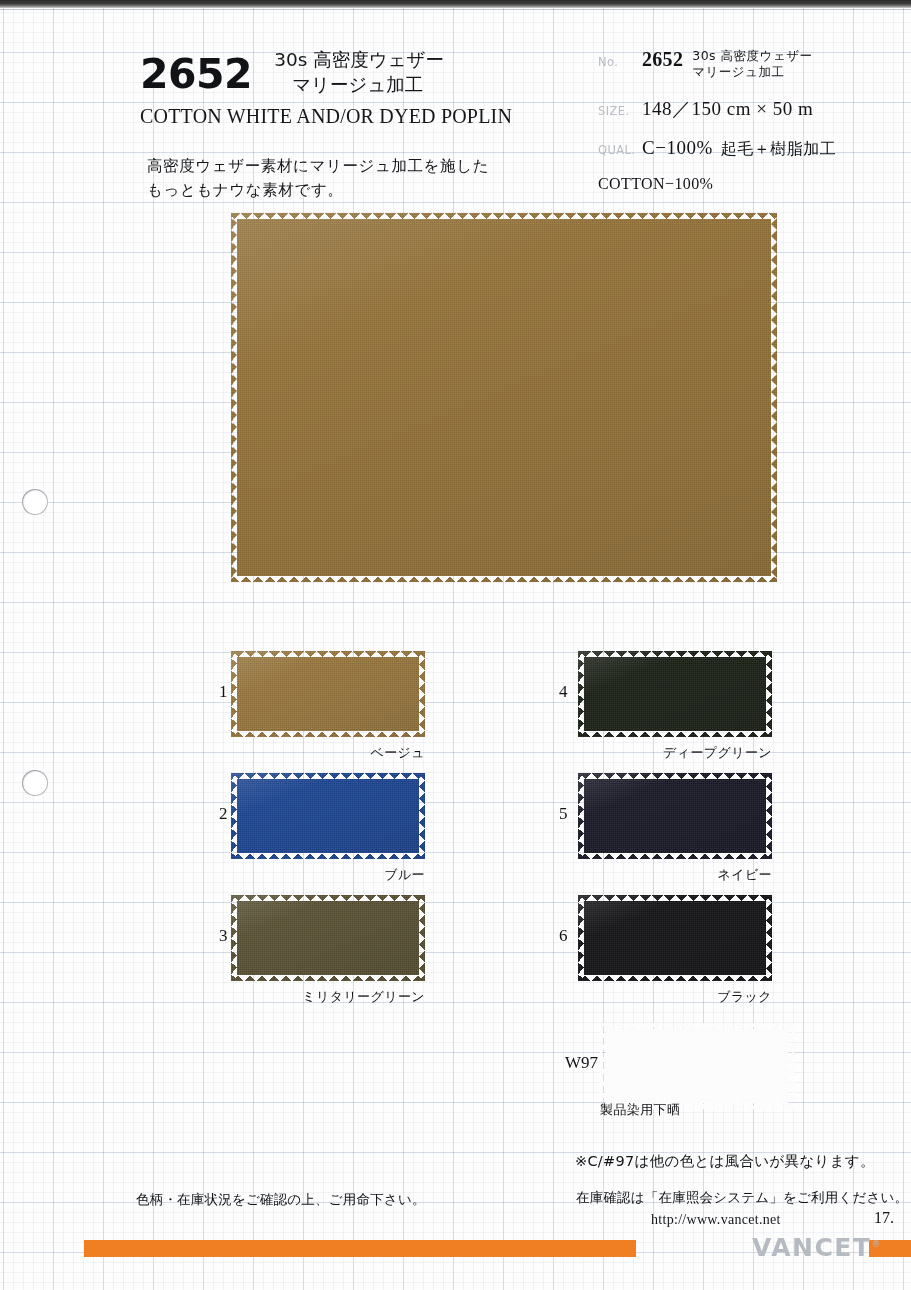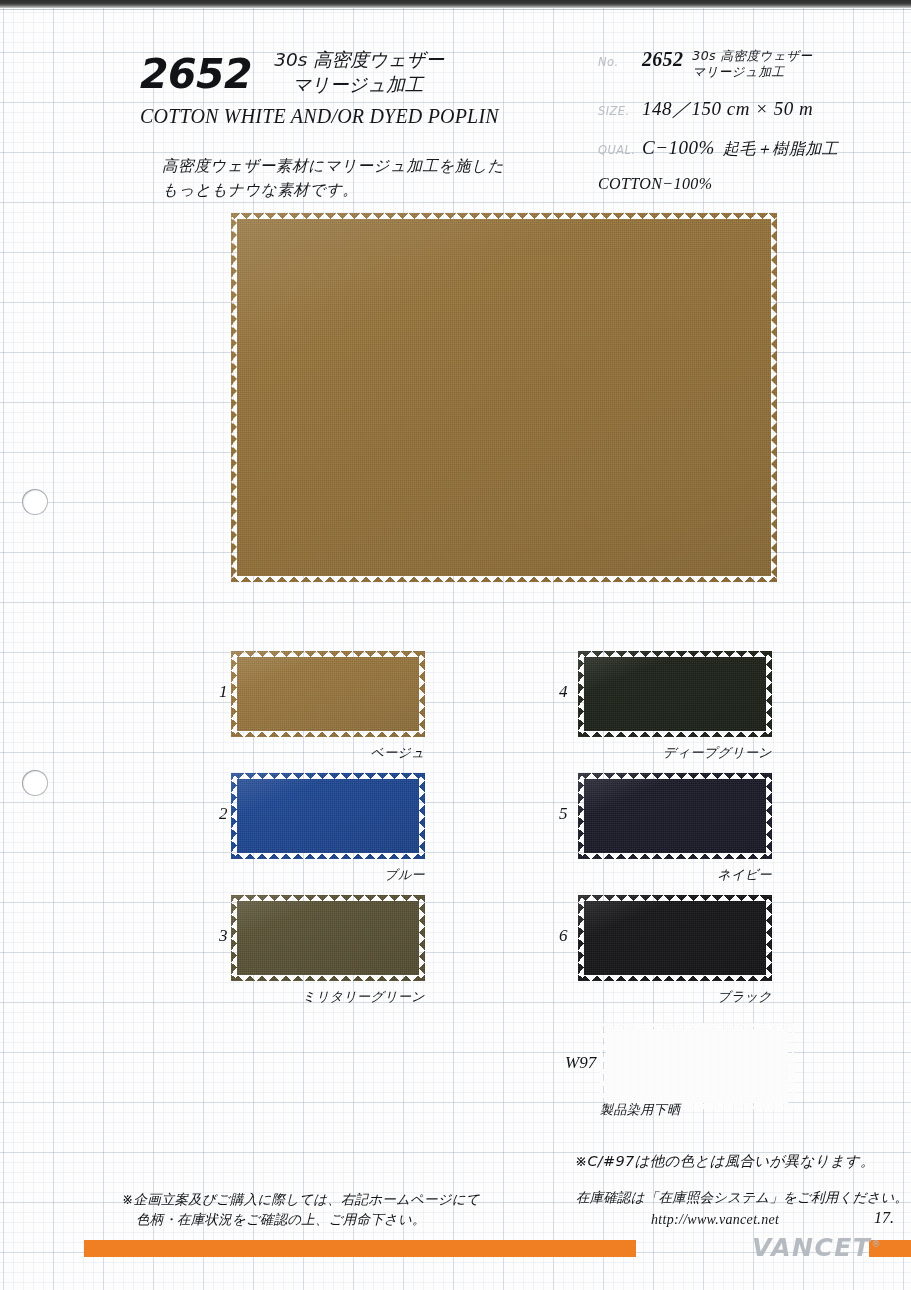--- a/index.html
+++ b/index.html
@@ -16,21 +16,20 @@
     height: 1290px;
     overflow: hidden;
     background-color: #fdfdfd;
     background-image:
       linear-gradient(to right, rgba(150,165,190,0.30) 1px, transparent 1px),
       linear-gradient(to bottom, rgba(150,165,190,0.30) 1px, transparent 1px),
       linear-gradient(to right, rgba(170,185,205,0.15) 1px, transparent 1px),
       linear-gradient(to bottom, rgba(170,185,205,0.15) 1px, transparent 1px);
     background-size: 50px 50px, 50px 50px, 10px 10px, 10px 10px;
     background-position: 3px 2px, 3px 2px, 3px 2px, 3px 2px;
-    font-style: italic;
   }
 
   
   .scan-edge {
     position: absolute;
     top: 0; left: 0;
     width: 911px; height: 8px;
     background: linear-gradient(to bottom, #2a2a2a 0%, #3b3b3b 45%, #6e6e6e 70%, #cfcfcf 100%);
   }
   .scan-edge-line {
@@ -75,21 +74,21 @@
   .hdr-jp .l2 { padding-left: 18px; display: block; }
   .hdr-en {
     margin-top: 7px;
     font-size: 20px;
     color: #14161a;
     letter-spacing: 0.2px;
     font-family: "Liberation Serif", serif;
   }
   .descr {
     position: absolute;
-    left: 162px; top: 154px;
+    left: 147px; top: 154px;
     width: 400px;
     font-family: "DejaVu Sans", sans-serif;
     font-size: 15.5px;
     line-height: 1.55;
     color: #15171a;
     letter-spacing: 0.6px;
   }
 
   
   .spec { position: absolute; left: 566px; top: 48px; width: 330px; margin-left: 32px; }
@@ -344,21 +343,20 @@
     </div>
 
   <div class="sw pinked w97-sw" id="w97-swatch" style="background-color: rgb(254, 254, 254);">
     <div class="weave" style="opacity:0.25"></div>
   </div>
   <div class="w97-code">W97</div>
   <div class="w97-label">製品染用下晒</div>
   <div class="note-star">※C/#97は他の色とは風合いが異なります。</div>
 
   <div class="foot-left">
-    <span>※企画立案及びご購入に際しては、右記ホームページにて</span>
     <span class="l2">色柄・在庫状況をご確認の上、ご用命下さい。</span>
   </div>
   <div class="foot-right">在庫確認は「在庫照会システム」をご利用ください。</div>
   <div class="foot-url">http://www.vancet.net</div>
   <div class="page-no">17.</div>
 
   <div class="bar bar-l" id="bar-left" style="background-color: rgb(240, 126, 34);"></div>
   <div class="bar bar-r" id="bar-right" style="background-color: rgb(240, 126, 34);"></div>
   <div class="brand">
     <span>VANCET</span><span class="reg">®</span>

